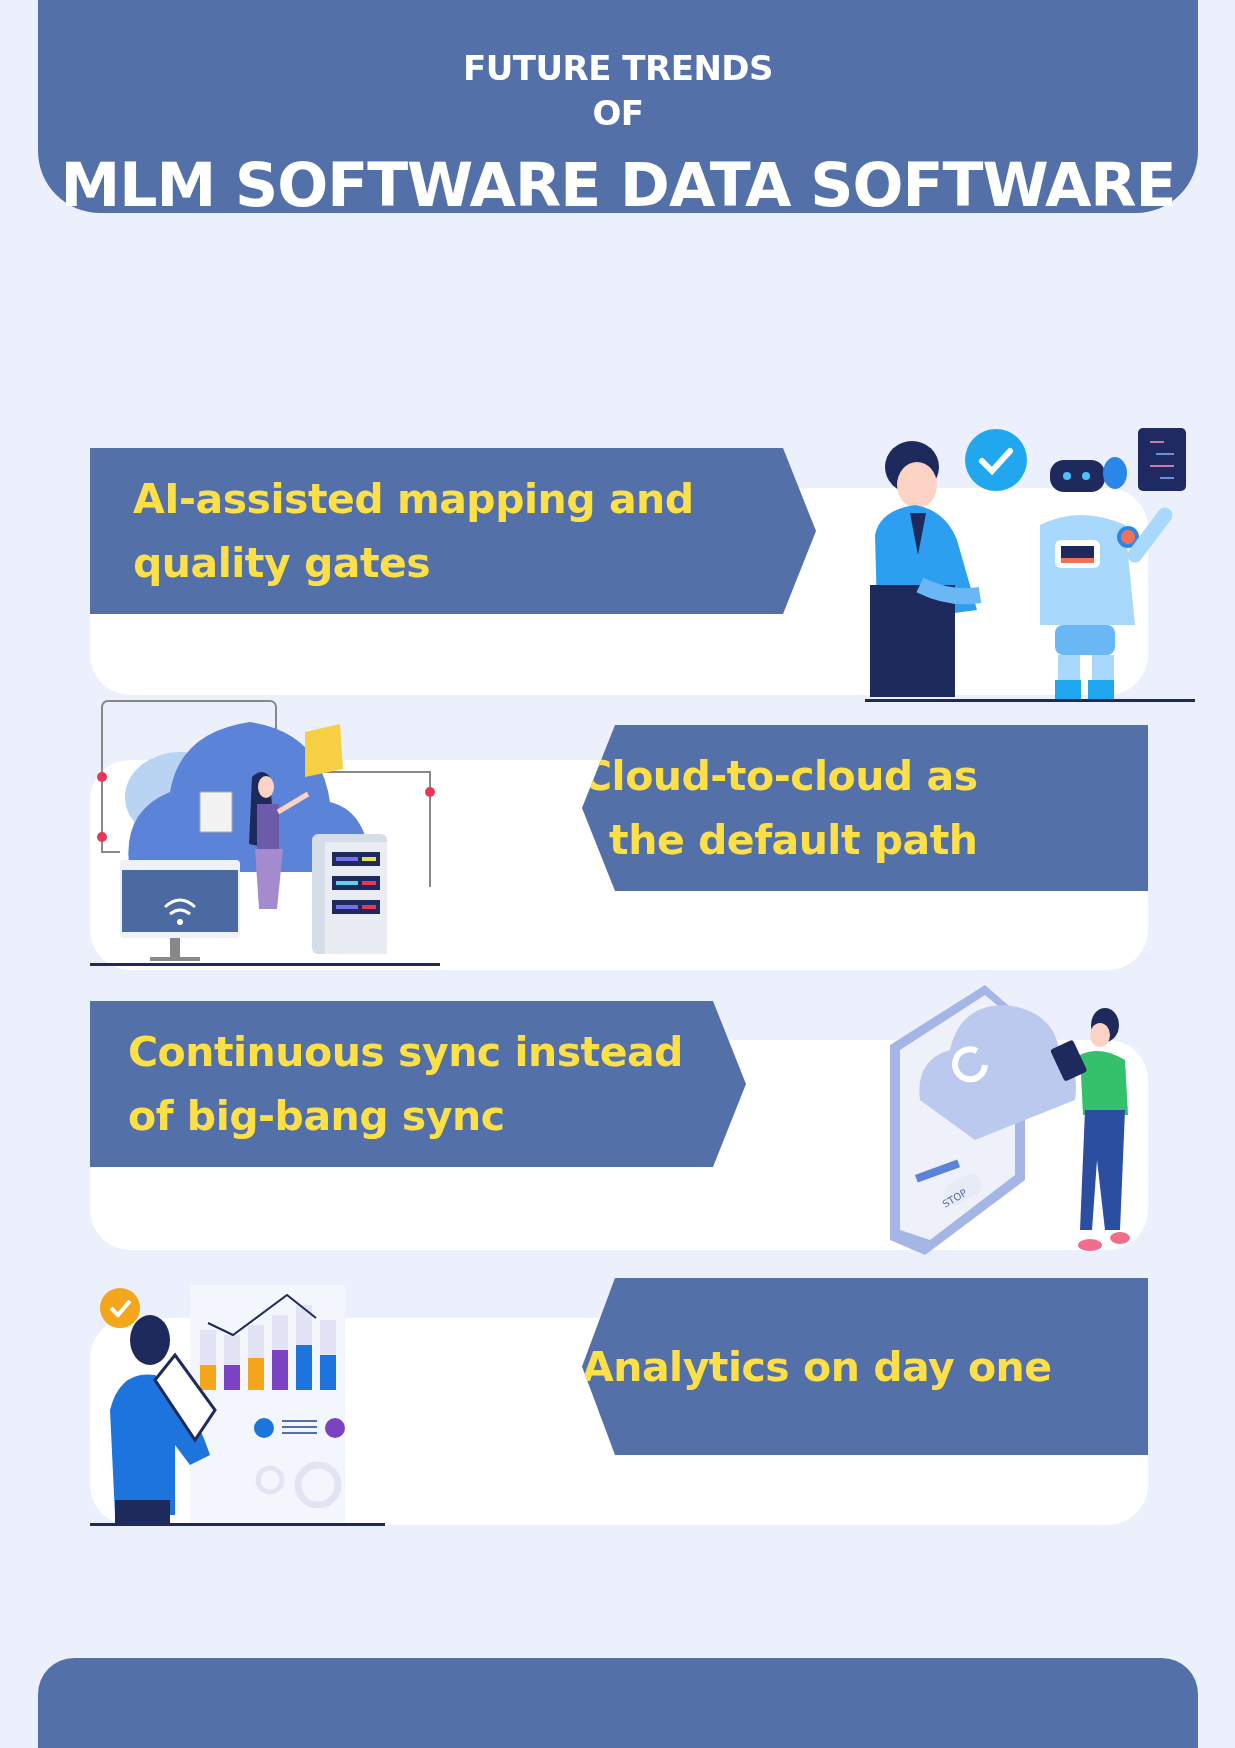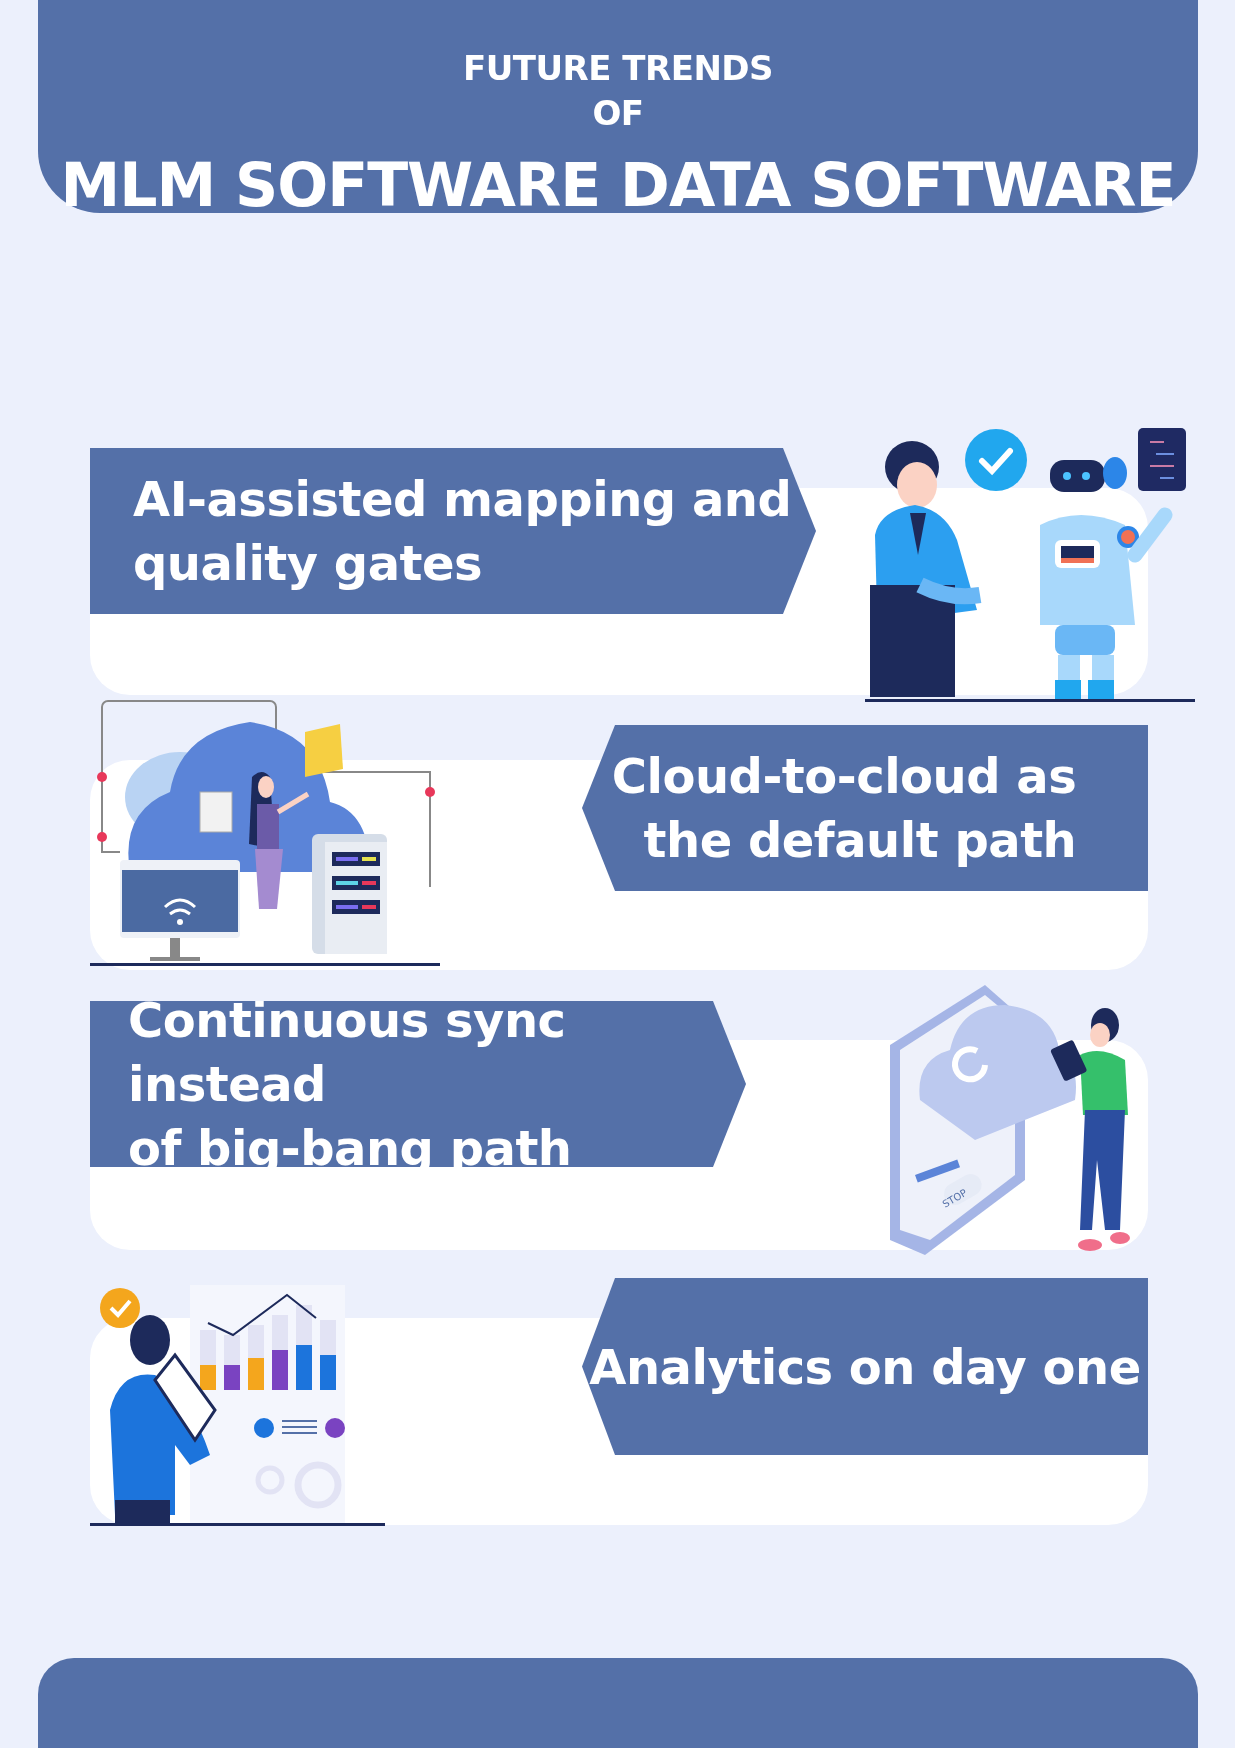--- a/index.html
+++ b/index.html
@@ -4,23 +4,23 @@
 <style>
   html,body{margin:0;padding:0;}
   body{width:1235px;height:1748px;background:#ecf0fc;position:relative;overflow:hidden;font-family:"DejaVu Sans","Liberation Sans",sans-serif;}
   .header{position:absolute;left:38px;top:0;width:1160px;height:213px;background:#5470a8;border-radius:0 0 62px 62px;text-align:center;color:#fff;}
   .h-sub{position:absolute;left:0;right:0;font-weight:bold;font-size:34px;letter-spacing:-0.5px;}
   .h-sub.l1{top:48px;}
   .h-sub.l2{top:93px;}
   .h-main{position:absolute;left:0;right:0;top:150px;font-weight:bold;font-size:60px;letter-spacing:-1px;}
   .card{position:absolute;left:90px;width:1058px;background:#fff;border-radius:0 40px 40px 40px;}
   .card.left-notch{border-radius:40px 0 40px 40px;}
-  .banner{position:absolute;background:#5470a8;color:#ffffff;font-weight:bold;font-size:48px;line-height:64px;letter-spacing:-0.5px;display:flex;align-items:center;}
+  .banner{position:absolute;background:#5470a8;color:#fde047;font-weight:bold;font-size:41px;line-height:64px;letter-spacing:-0.5px;display:flex;align-items:center;}
   .banner.right-arrow{clip-path:polygon(0 0,calc(100% - 33px) 0,100% 50%,calc(100% - 33px) 100%,0 100%);}
-  .banner.left-arrow{clip-path:polygon(33px 0,100% 0,100% 100%,33px 100%,0 50%);justify-content:center;text-align:right;}
+  .banner.left-arrow{clip-path:polygon(33px 0,100% 0,100% 100%,33px 100%,0 50%);justify-content:flex-start;text-align:right;}
   .illus{position:absolute;}
   .footer{position:absolute;left:38px;top:1658px;width:1160px;height:120px;background:#5470a8;border-radius:36px 36px 0 0;}
 </style>
 </head>
 <body>
 
 <div class="header">
   <div class="h-sub l1">FUTURE TRENDS</div>
   <div class="h-sub l2">OF</div>
   <div class="h-main">MLM SOFTWARE DATA SOFTWARE</div>
@@ -113,21 +113,21 @@
     <rect x="246" y="213" width="22" height="4" fill="#7a6ef0"></rect>
       <rect x="272" y="213" width="14" height="4" fill="#e8385a"></rect>
     <rect x="0" y="271" width="350" height="3" fill="#1d2a5b"></rect>
   </svg>
 </div>
 
 <div class="card" style="top:1040px;height:210px;"></div>
 <div class="banner right-arrow" style="left:90px;top:1001px;width:656px;height:166px;padding-left:38px;box-sizing:border-box;">
   <div>
     <div>Continuous sync instead</div>
-    <div>of big-bang path</div>
+    <div>of big-bang sync</div>
   </div>
 </div>
 <div class="illus" style="left:885px;top:980px;width:265px;height:285px;">
   <svg width="265" height="285" viewBox="0 0 265 285">
     <path d="M5 65 L100 5 L140 40 V200 L40 275 L5 260 Z" fill="#a5b5e6"></path>
     <path d="M15 70 L100 15 L130 40 V195 L45 260 L15 250 Z" fill="#eef1fa"></path>
     <path d="M35 120 q-5 -40 30 -50 q10 -45 55 -45 q50 5 55 50 q20 10 15 45 l-100 40 z" fill="#bcc9ef"></path>
     <path d="M100 85 a15 15 0 1 1 -8 -14" stroke="#fff" stroke-width="6" fill="none"></path>
     <rect x="30" y="195" width="45" height="8" fill="#5b84d8" transform="rotate(-20 30 195)"></rect>
     <rect x="55" y="210" width="40" height="22" rx="11" fill="#e6ebf6" transform="rotate(-30 55 210)"></rect>

